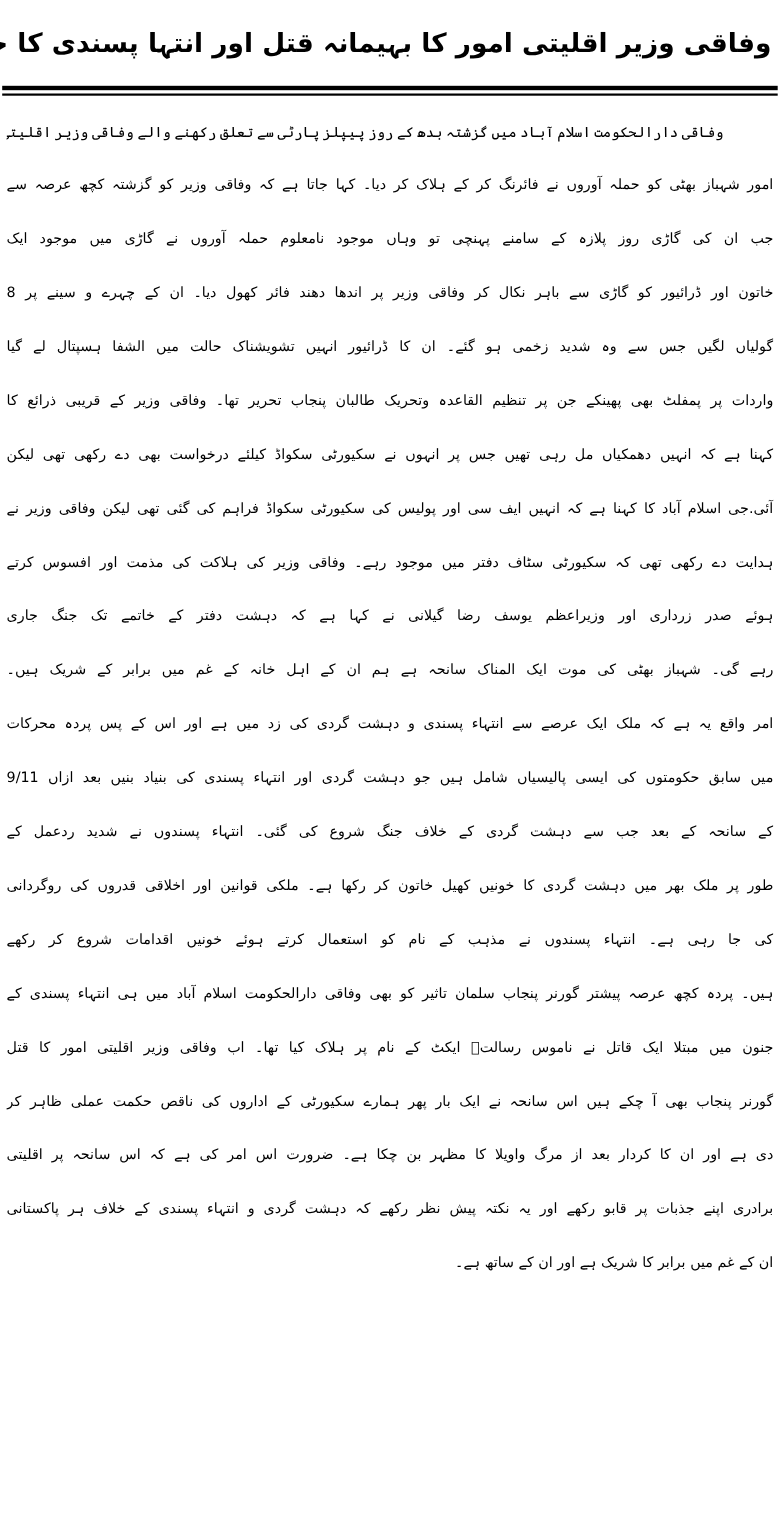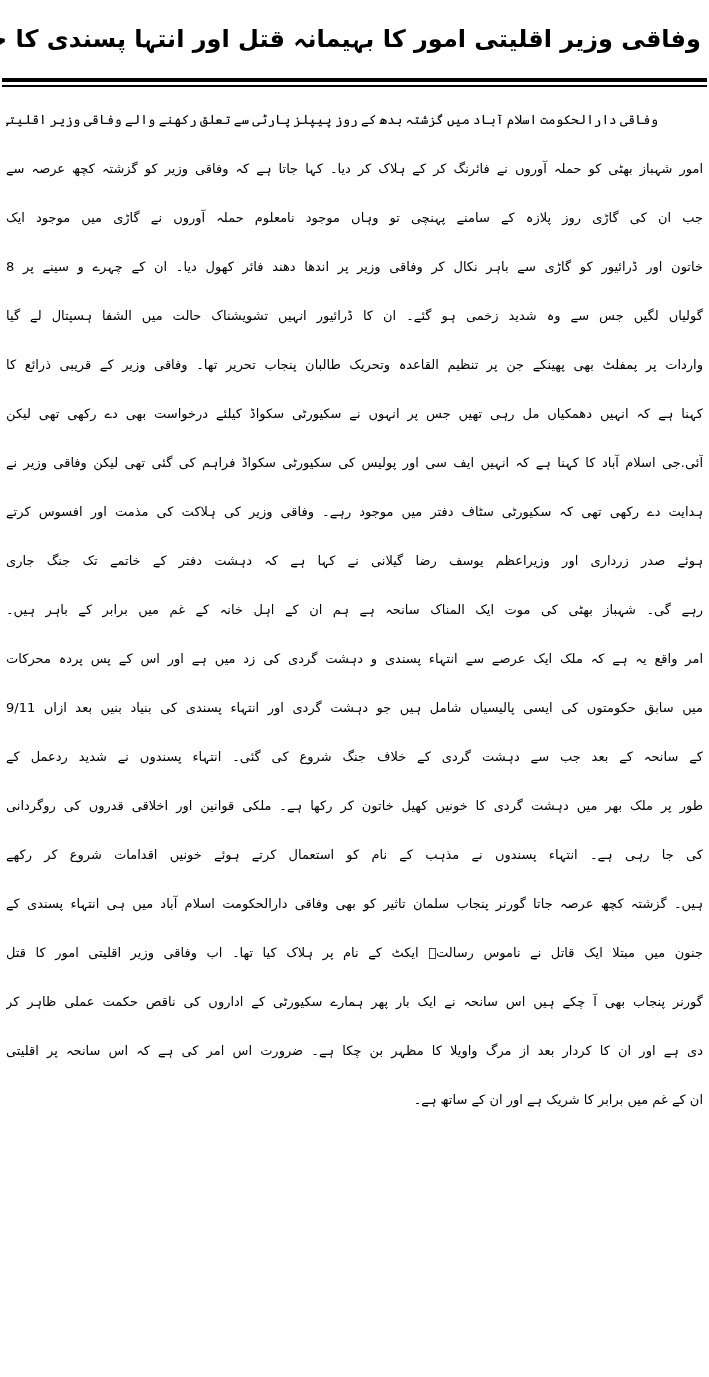--- a/index.html
+++ b/index.html
@@ -67,25 +67,26 @@
       <div class="line first">وفاقی دارالحکومت اسلام آباد میں گزشتہ بدھ کے روز پیپلز پارٹی سے تعلق رکھنے والے وفاقی وزیر اقلیتی</div>
       <div class="line">امور شہباز بھٹی کو حملہ آوروں نے فائرنگ کر کے ہلاک کر دیا۔ کہا جاتا ہے کہ وفاقی وزیر کو گزشتہ کچھ عرصہ سے</div>
       <div class="line">جب ان کی گاڑی روز پلازہ کے سامنے پہنچی تو وہاں موجود نامعلوم حملہ آوروں نے گاڑی میں موجود ایک</div>
       <div class="line">خاتون اور ڈرائیور کو گاڑی سے باہر نکال کر وفاقی وزیر پر اندھا دھند فائر کھول دیا۔ ان کے چہرے و سینے پر 8</div>
       <div class="line">گولیاں لگیں جس سے وہ شدید زخمی ہو گئے۔ ان کا ڈرائیور انہیں تشویشناک حالت میں الشفا ہسپتال لے گیا</div>
       <div class="line">واردات پر پمفلٹ بھی پھینکے جن پر تنظیم القاعدہ وتحریک طالبان پنجاب تحریر تھا۔ وفاقی وزیر کے قریبی ذرائع کا</div>
       <div class="line">کہنا ہے کہ انہیں دھمکیاں مل رہی تھیں جس پر انہوں نے سکیورٹی سکواڈ کیلئے درخواست بھی دے رکھی تھی لیکن</div>
       <div class="line">آئی.جی اسلام آباد کا کہنا ہے کہ انہیں ایف سی اور پولیس کی سکیورٹی سکواڈ فراہم کی گئی تھی لیکن وفاقی وزیر نے</div>
       <div class="line">ہدایت دے رکھی تھی کہ سکیورٹی سٹاف دفتر میں موجود رہے۔ وفاقی وزیر کی ہلاکت کی مذمت اور افسوس کرتے</div>
       <div class="line">ہوئے صدر زرداری اور وزیراعظم یوسف رضا گیلانی نے کہا ہے کہ دہشت دفتر کے خاتمے تک جنگ جاری</div>
-      <div class="line">رہے گی۔ شہباز بھٹی کی موت ایک المناک سانحہ ہے ہم ان کے اہل خانہ کے غم میں برابر کے باہر ہیں۔</div>
+      <div class="line">رہے گی۔ شہباز بھٹی کی موت ایک المناک سانحہ ہے ہم ان کے اہل خانہ کے غم میں برابر کے شریک ہیں۔</div>
       <div class="line">امر واقع یہ ہے کہ ملک ایک عرصے سے انتہاء پسندی و دہشت گردی کی زد میں ہے اور اس کے پس پردہ محرکات</div>
       <div class="line">میں سابق حکومتوں کی ایسی پالیسیاں شامل ہیں جو دہشت گردی اور انتہاء پسندی کی بنیاد بنیں بعد ازاں 9/11</div>
       <div class="line">کے سانحہ کے بعد جب سے دہشت گردی کے خلاف جنگ شروع کی گئی۔ انتہاء پسندوں نے شدید ردعمل کے</div>
       <div class="line">طور پر ملک بھر میں دہشت گردی کا خونیں کھیل خاتون کر رکھا ہے۔ ملکی قوانین اور اخلاقی قدروں کی روگردانی</div>
       <div class="line">کی جا رہی ہے۔ انتہاء پسندوں نے مذہب کے نام کو استعمال کرتے ہوئے خونیں اقدامات شروع کر رکھے</div>
-      <div class="line">ہیں۔ گزشتہ کچھ عرصہ جاتا گورنر پنجاب سلمان تاثیر کو بھی وفاقی دارالحکومت اسلام آباد میں ہی انتہاء پسندی کے</div>
+      <div class="line">ہیں۔ پردہ کچھ عرصہ پیشتر گورنر پنجاب سلمان تاثیر کو بھی وفاقی دارالحکومت اسلام آباد میں ہی انتہاء پسندی کے</div>
       <div class="line">جنون میں مبتلا ایک قاتل نے ناموس رسالتؐ ایکٹ کے نام پر ہلاک کیا تھا۔ اب وفاقی وزیر اقلیتی امور کا قتل</div>
       <div class="line">گورنر پنجاب بھی آ چکے ہیں اس سانحہ نے ایک بار پھر ہمارے سکیورٹی کے اداروں کی ناقص حکمت عملی ظاہر کر</div>
       <div class="line">دی ہے اور ان کا کردار بعد از مرگ واویلا کا مظہر بن چکا ہے۔ ضرورت اس امر کی ہے کہ اس سانحہ پر اقلیتی</div>
+      <div class="line">برادری اپنے جذبات پر قابو رکھے اور یہ نکتہ پیش نظر رکھے کہ دہشت گردی و انتہاء پسندی کے خلاف ہر پاکستانی</div>
       <div class="line last">ان کے غم میں برابر کا شریک ہے اور ان کے ساتھ ہے۔</div>
     </div>
 </div>
 
 </body></html>

